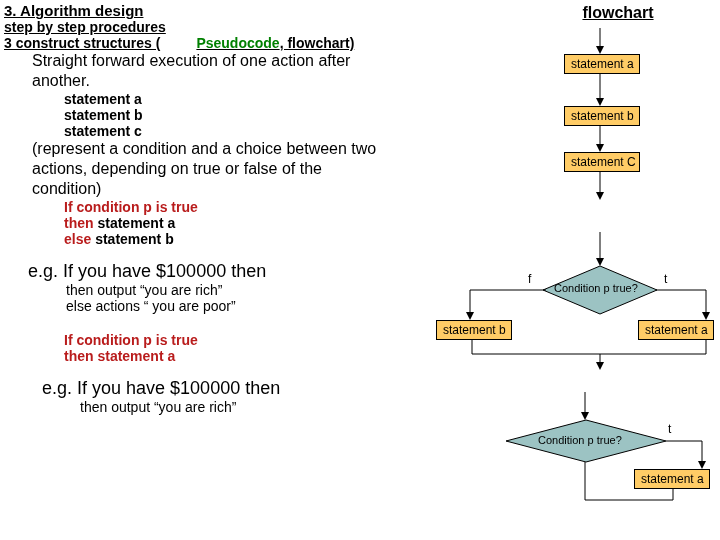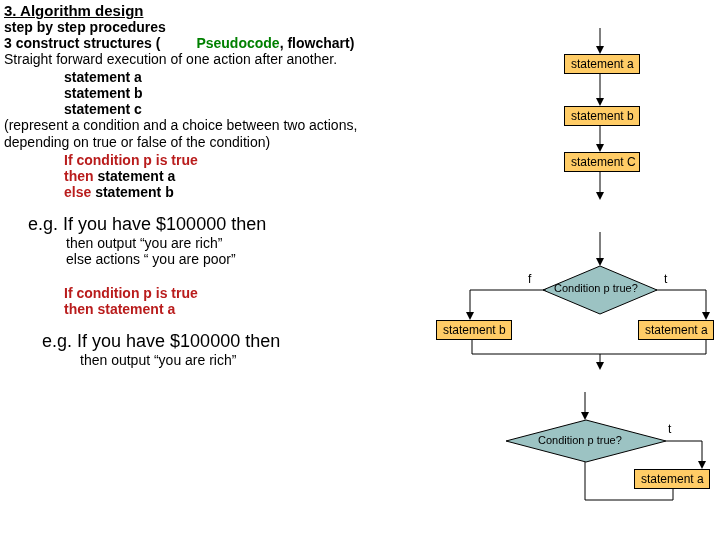--- a/index.html
+++ b/index.html
@@ -1,23 +1,23 @@
 <!DOCTYPE html>
 <html><head>
 <meta charset="utf-8">
 <style>
   * { box-sizing: border-box; margin: 0; padding: 0; }
   body { width: 720px; height: 540px; font-family: Arial, sans-serif; font-size: 13px; background: #fff; position: relative; overflow: hidden; }
   .left { position: absolute; left: 4px; top: 2px; width: 390px; }
   .right { position: absolute; left: 400px; top: 4px; width: 316px; }
   .heading-main { font-weight: bold; text-decoration: underline; font-size: 15px; }
-  .line { font-size: 14px; font-weight: bold; }
+  .line { font-size: 14px; font-weight: bold; text-decoration: underline; }
   .green { color: #008000; margin-left: 36px; }
   .section-head { font-weight: bold; font-size: 14px; margin-top: 14px; }
-  .desc { font-size: 14px; line-height: 1.25; }
+  .desc { font-size: 16px; line-height: 1.25; margin-left: 28px; }
   .stmt { font-weight: bold; font-size: 14px; margin-left: 60px; }
   .indent1 { margin-left: 60px; }
   .red { color: #b91c1c; font-weight: bold; }
   .eg { margin-left: 24px; font-size: 18px; margin-top: 14px; }
   .eg-in { margin-left: 62px; font-size: 14px; }
   .flow-title { font-weight: bold; text-decoration: underline; font-size: 16px; text-align: center; margin-bottom: 2px; margin-left: 120px; }
   .box { border: 1px solid #000; background: #ffcc66; padding: 2px 6px; text-align: center; font-size: 12px; position: absolute; white-space: nowrap; }
   svg { position: absolute; overflow: visible; }
   .diamond { fill: #9cc3c3; stroke: #000; stroke-width: 1; }
   .lbl { font-size: 12px; position: absolute; }
@@ -47,20 +47,21 @@
   <div class="eg-in">else actions “ you are poor”</div>
 
   <div class="indent1 red" style="font-size:14px;margin-top:18px">If condition p is true</div>
   <div class="indent1 red" style="font-size:14px">then statement a</div>
 
   <div class="eg" style="margin-left:38px">e.g.  If you have $100000 then</div>
   <div class="eg-in" style="margin-left:76px">then output “you are rich”</div>
 </div>
 
 <div class="right">
+  <div class="flow-title">flowchart</div>
 
   <svg style="left:198px;top:24px" width="4" height="26">
       <line x1="2" y1="0" x2="2" y2="20" stroke="#000"></line>
       <polygon points="2,26 -2,18 6,18" fill="#000"></polygon>
     </svg>
   <div class="box" style="left:164px;top:50px;width:76px">statement a</div>
   <svg style="left:198px;top:70px" width="4" height="32">
       <line x1="2" y1="0" x2="2" y2="26" stroke="#000"></line>
       <polygon points="2,32 -2,24 6,24" fill="#000"></polygon>
     </svg>

